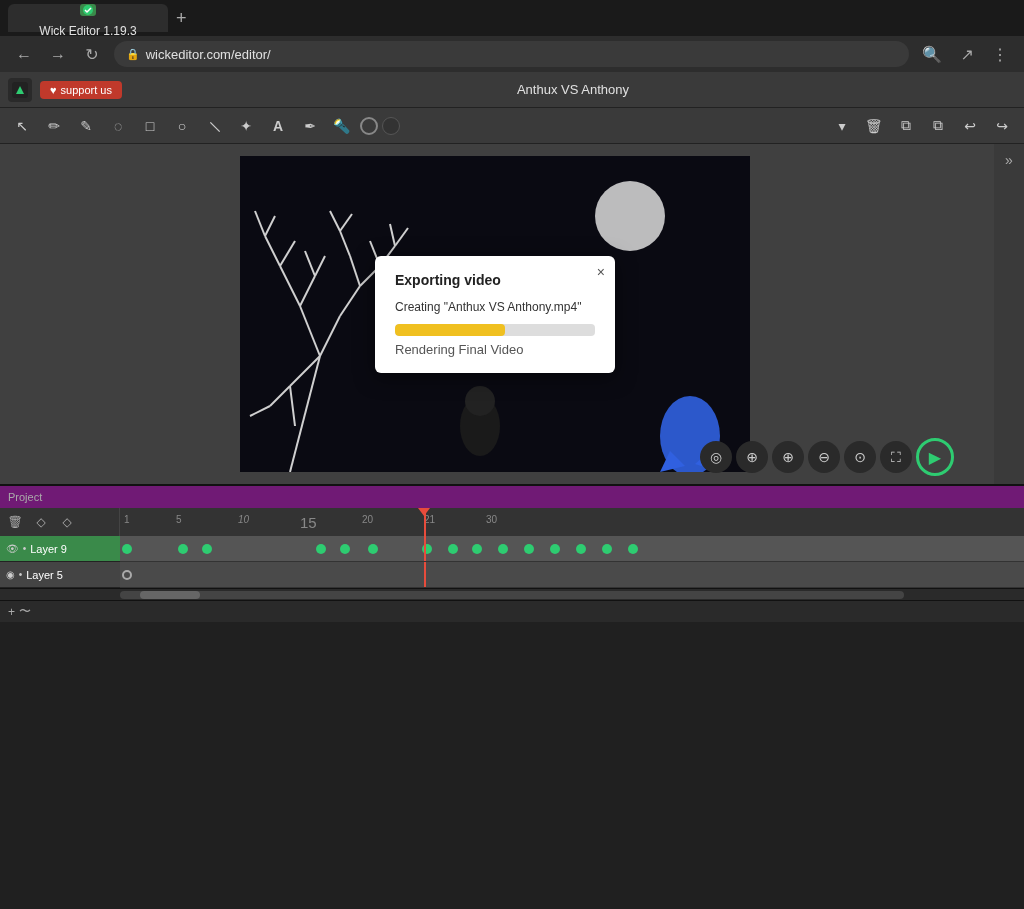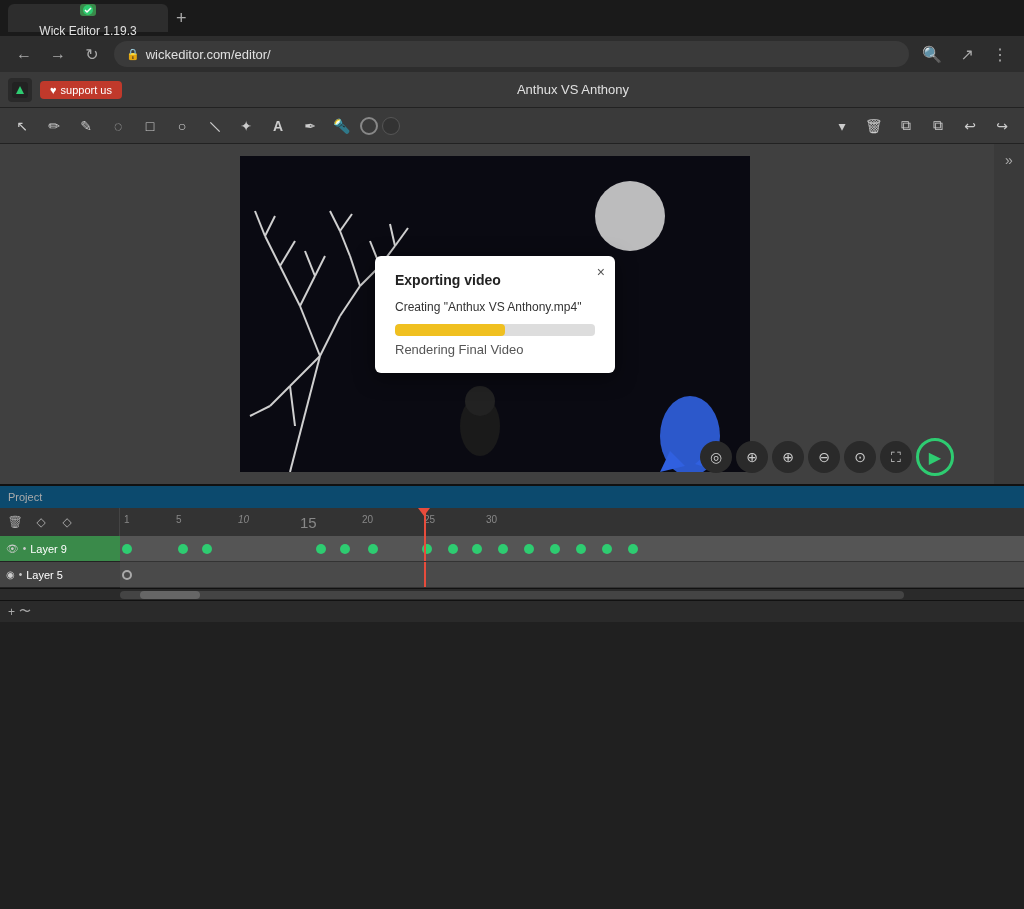--- a/index.html
+++ b/index.html
@@ -257,21 +257,21 @@
     }
 
     
     .timeline {
       background: #2a2a2a;
       height: 110px;
       border-top: 2px solid #111;
     }
     .timeline-header {
       height: 22px;
-      background: #0c4a6e;
+      background: #701a75;
       display: flex;
       align-items: center;
       padding: 0 8px;
       font-size: 11px;
       color: #aaa;
     }
     .timeline-ctrl-btn {
       background: none;
       border: none;
       color: #aaa;
@@ -602,21 +602,21 @@
       <button class="timeline-ctrl-btn">◇</button>
       <button class="timeline-ctrl-btn">◇</button>
     </div>
     <div style="flex:1; position:relative; overflow:hidden; background:#333;">
 
       <span style="position:absolute; left:4px; top:6px; font-size:10px; color:#888;">1</span>
       <span style="position:absolute; left:56px; top:6px; font-size:10px; color:#888;">5</span>
       <span style="position:absolute; left:118px; top:6px; font-size:10px; color:#888;font-style:italic;">10</span>
       <span style="position:absolute; left:180px; top:6px; font-size:15px; color:#888;">15</span>
       <span style="position:absolute; left:242px; top:6px; font-size:10px; color:#888;">20</span>
-      <span style="position:absolute; left:304px; top:6px; font-size:10px; color:#888;">25</span>
+      <span style="position:absolute; left:304px; top:6px; font-size:10px; color:#888;">21</span>
       <span style="position:absolute; left:366px; top:6px; font-size:10px; color:#888;">30</span>
 
       <div style="position:absolute; left:304px; top:0; width:2px; height:100%; background:#e74c3c; z-index:5;">
         <div style="position:absolute; top:0; left:-6px; width:0; height:0; border-left:6px solid transparent; border-right:6px solid transparent; border-top:8px solid #e74c3c;"></div>
       </div>
     </div>
   </div>
 
   <div class="layer-row">
     <div class="layer-info" style="background:#3a8a4a;">

